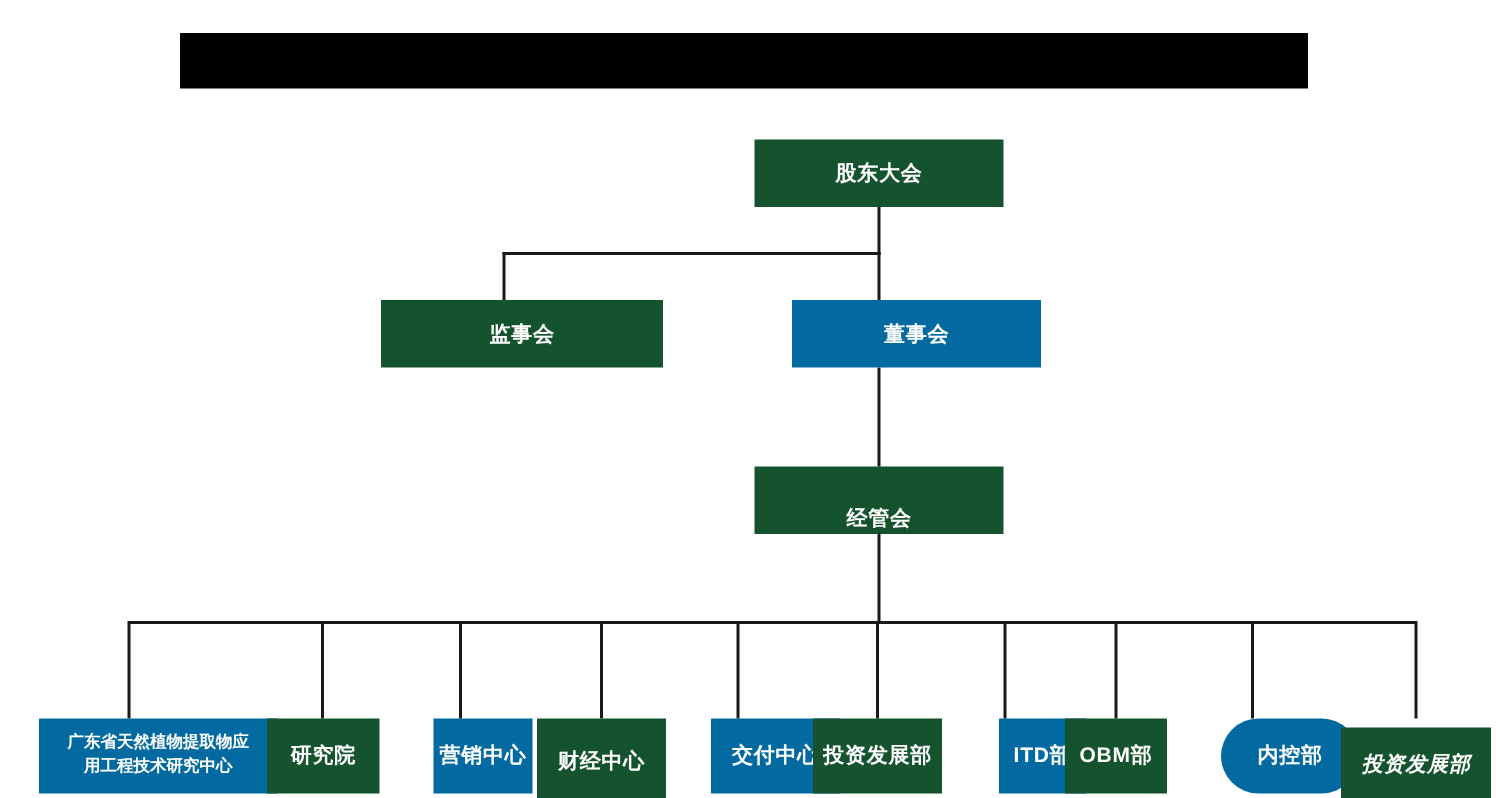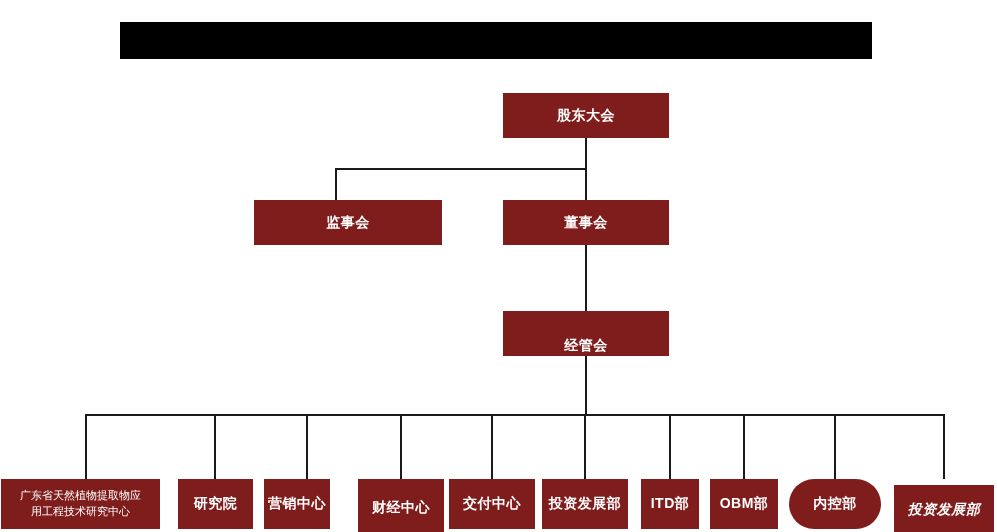--- a/index.html
+++ b/index.html
@@ -37,30 +37,30 @@
     align-items: center;
     justify-content: center;
     text-align: center;
     color: #ffffff;
     font-weight: bold;
     box-sizing: border-box;
     line-height: 1.25;
     padding: 2px 3px;
     letter-spacing: 0.5px;
   }
-  .node.dark  { background: #7f1d1d; }
-  .node.light { background: #7f1d1d; }
+  .node.dark  { background: #14532d; }
+  .node.light { background: #0369a1; margin-left: 25px; }
 
   .node.lvl-1, .node.lvl-2, .node.lvl-3 { font-size: 14px; }
   .node.dept { font-size: 14px; }
   .node.dept-wide-text {
     font-size: 11px;
     letter-spacing: 0px;
     line-height: 1.45;
-    font-weight: normal;
+    font-weight: bold;
   }
 </style>
 </head>
 <body>
 
 <div id="chart-root">
 
   <div class="redaction-bar" style="left:120px; top:22px; width:752px; height:37px;"></div>
 
   <div class="line line-v" style="left:585px; top:138px; width:2px; height:32px;"></div>

